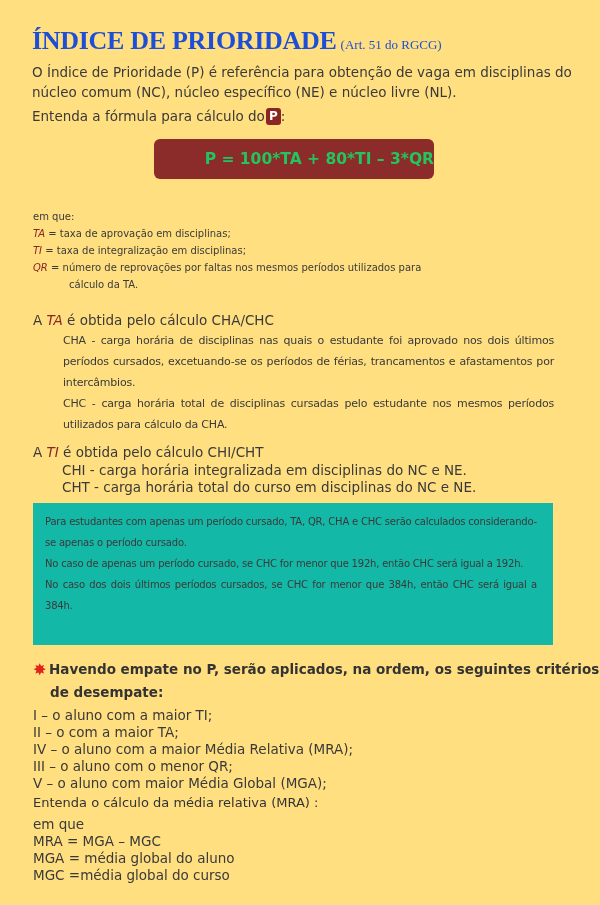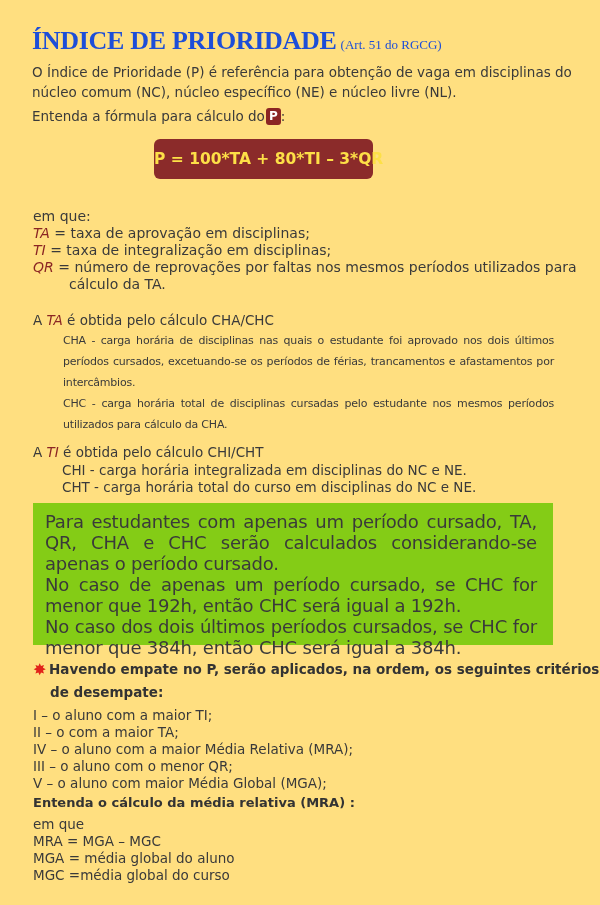--- a/index.html
+++ b/index.html
@@ -20,41 +20,41 @@
   }
   .title .sub { font-size: 13px; font-weight: normal; margin-left: 4px; letter-spacing: 0; }
   .intro { left: 32px; top: 62px; line-height: 20px; font-size: 13.5px; white-space: normal; width: 540px; }
   .formula-lead { left: 32px; top: 108px; font-size: 13.5px; }
   .p-badge {
     display: inline-block; background: #8B2523; color: #fff; font-weight: bold;
     font-size: 12px; width: 15px; height: 17px; line-height: 17px; text-align: center;
     border-radius: 3px; vertical-align: 1px; margin-left: 1px;
   }
   .formula-box {
-    left: 154px; top: 139px; width: 219px; height: 40px;
-    background: #8B2B2A; color: #fde047; border-radius: 6px;
+    left: 154px; top: 139px; width: 280px; height: 40px;
+    background: #8B2B2A; color: #22c55e; border-radius: 6px;
     font-weight: bold; font-size: 15.5px; text-align: right; line-height: 40px;
   }
   .var { color: #8B2523; font-style: italic; }
-  .defs { left: 33px; top: 208px; line-height: 17px; font-size: 14px; }
+  .defs { left: 33px; top: 208px; line-height: 17px; font-size: 10px; }
   .defs .cont { padding-left: 36px; }
   .sec { left: 33px; font-size: 13.5px; line-height: 17px; }
   .para { left: 63px; width: 491px; white-space: normal; text-align: justify; line-height: 21px; font-size: 11px; letter-spacing: -0.2px; }
   .para2 { left: 62px; line-height: 17px; font-size: 13.5px; }
   .note {
     left: 33px; top: 503px; width: 520px; height: 142px;
-    background: #84cc16; padding: 8px 16px 0 12px;
-    white-space: normal; line-height: 21px; font-size: 18px; text-align: justify; letter-spacing: -0.2px;
+    background: #14b8a6; padding: 8px 16px 0 12px;
+    white-space: normal; line-height: 21px; font-size: 10px; text-align: justify; letter-spacing: -0.2px;
   }
   .note p { margin: 0; }
   .tie-head { left: 33px; top: 658px; font-weight: bold; font-size: 13.5px; line-height: 22px; color: #333; }
   .tie-head .l2 { padding-left: 17px; }
   .star { display: inline-block; width: 16px; color: #E2231A; font-size: 16px; vertical-align: -1px; }
   .list { left: 33px; top: 707px; line-height: 17px; font-size: 13.5px; }
-  .mra-head { left: 33px; top: 795px; font-weight: bold; font-size: 13px; color: #333; }
+  .mra-head { left: 33px; top: 795px; font-weight: normal; font-size: 13px; color: #333; }
   .mra { left: 33px; top: 816px; line-height: 17px; font-size: 13.5px; }
 </style>
 </head>
 <body>
 
 <div class="abs title">
   <span>ÍNDICE DE PRIORIDADE</span><span class="sub">(Art. 51 do RGCG)</span>
 </div>
 
 <div class="abs intro">O Índice de Prioridade (P) é referência para obtenção de vaga em disciplinas do núcleo comum (NC), núcleo específico (NE) e núcleo livre (NL).</div>

